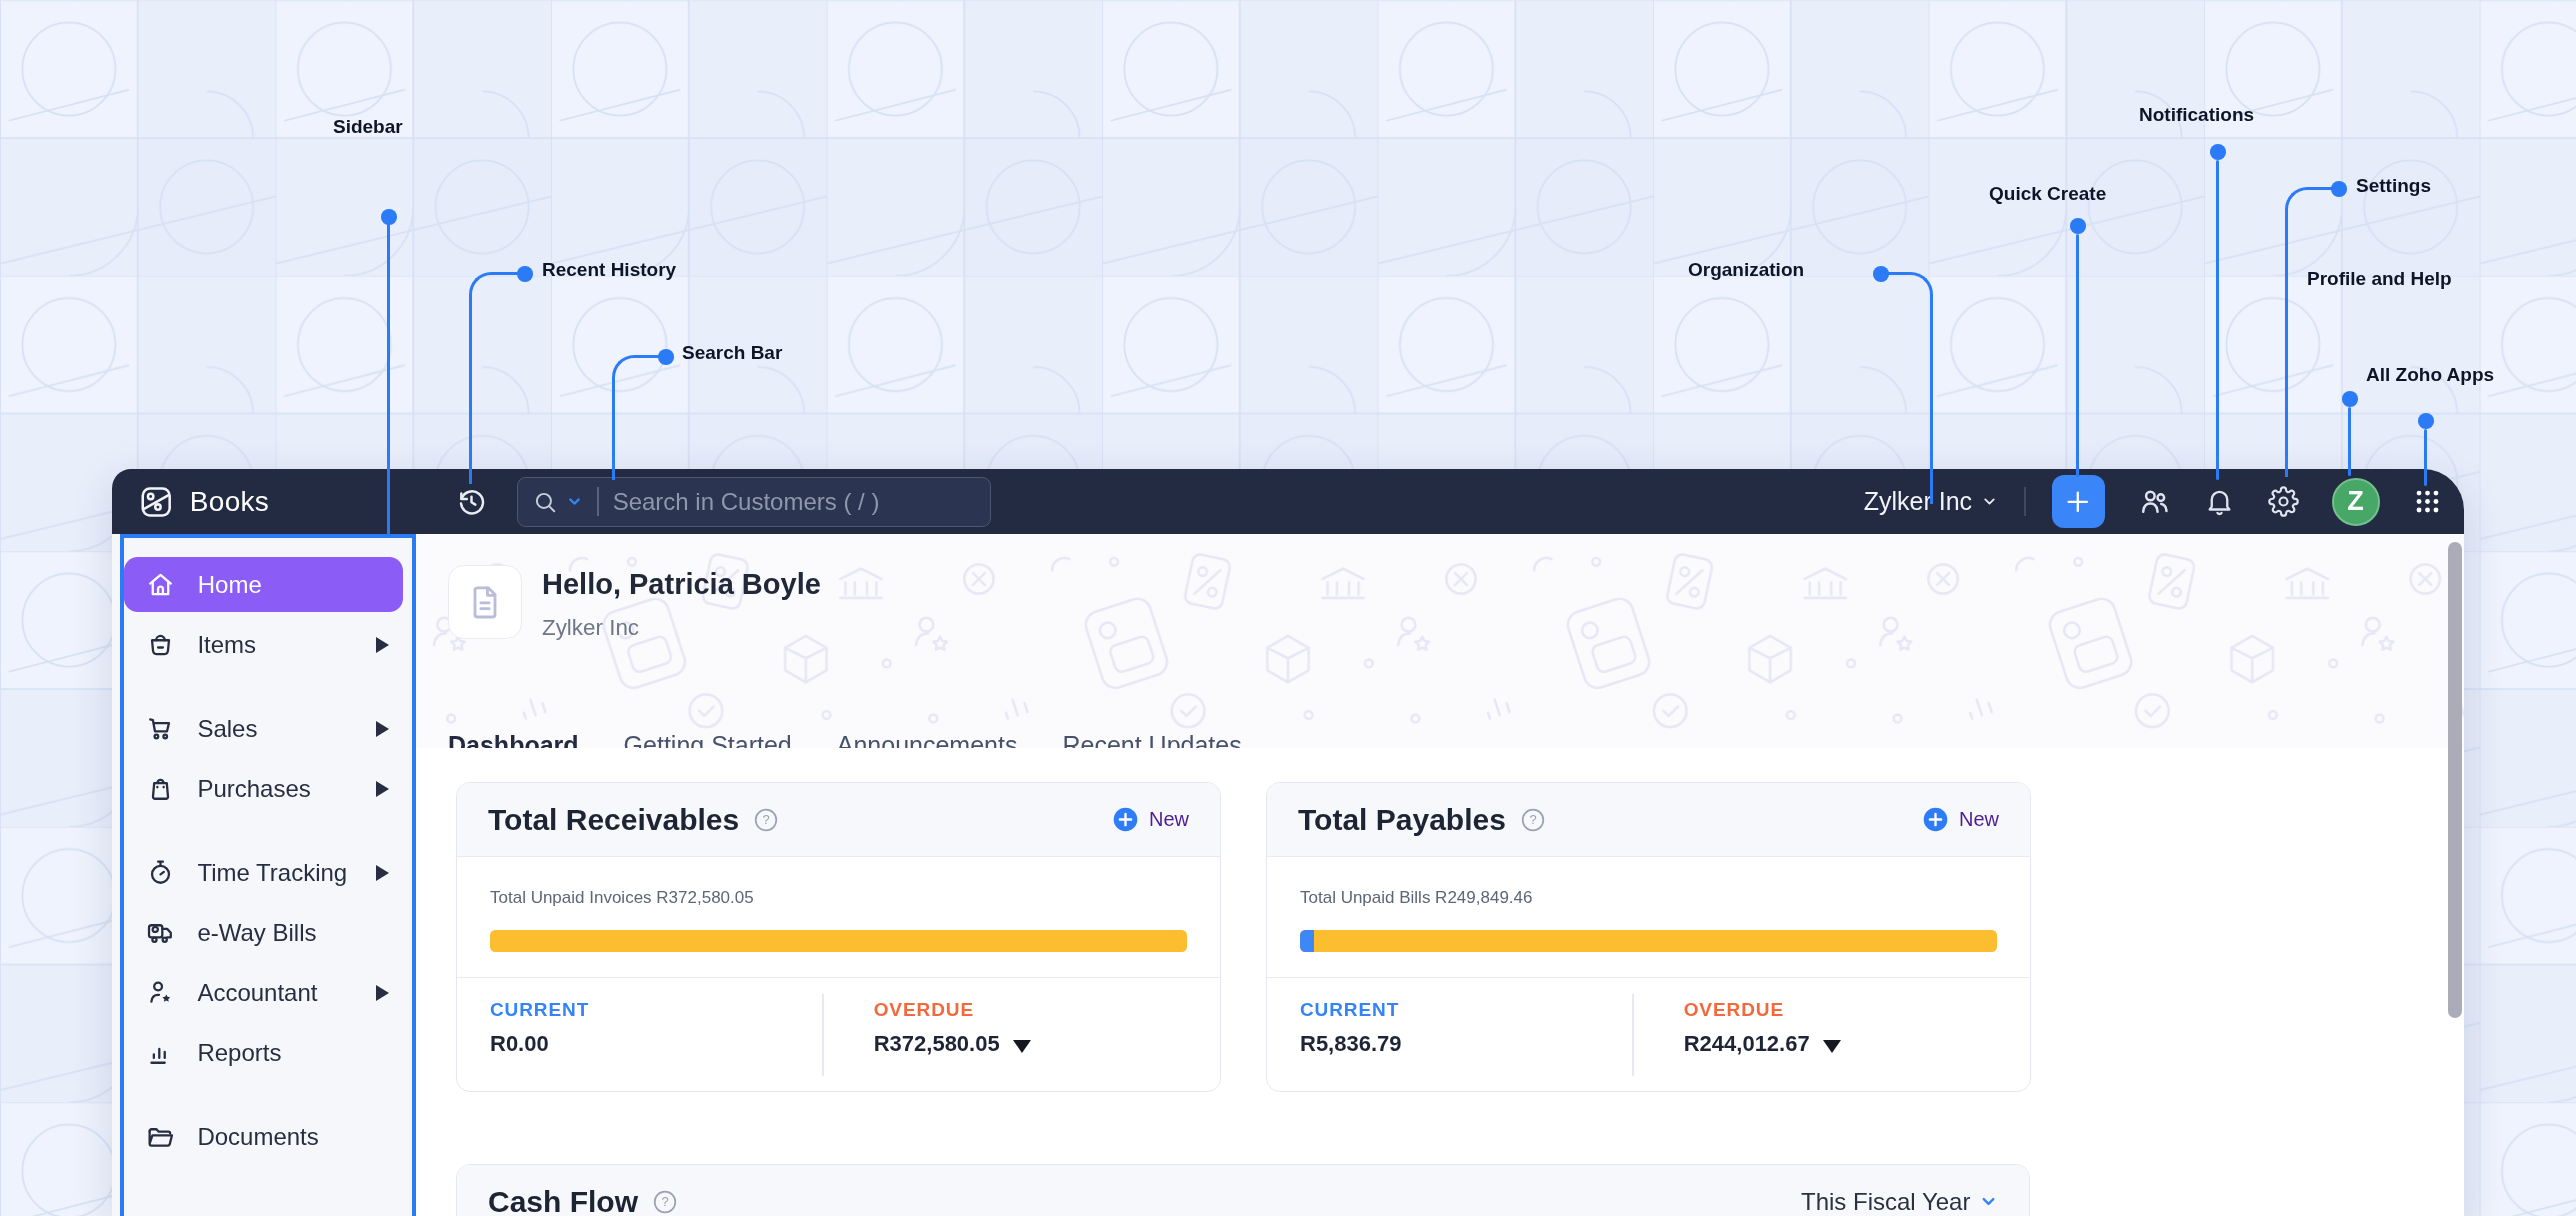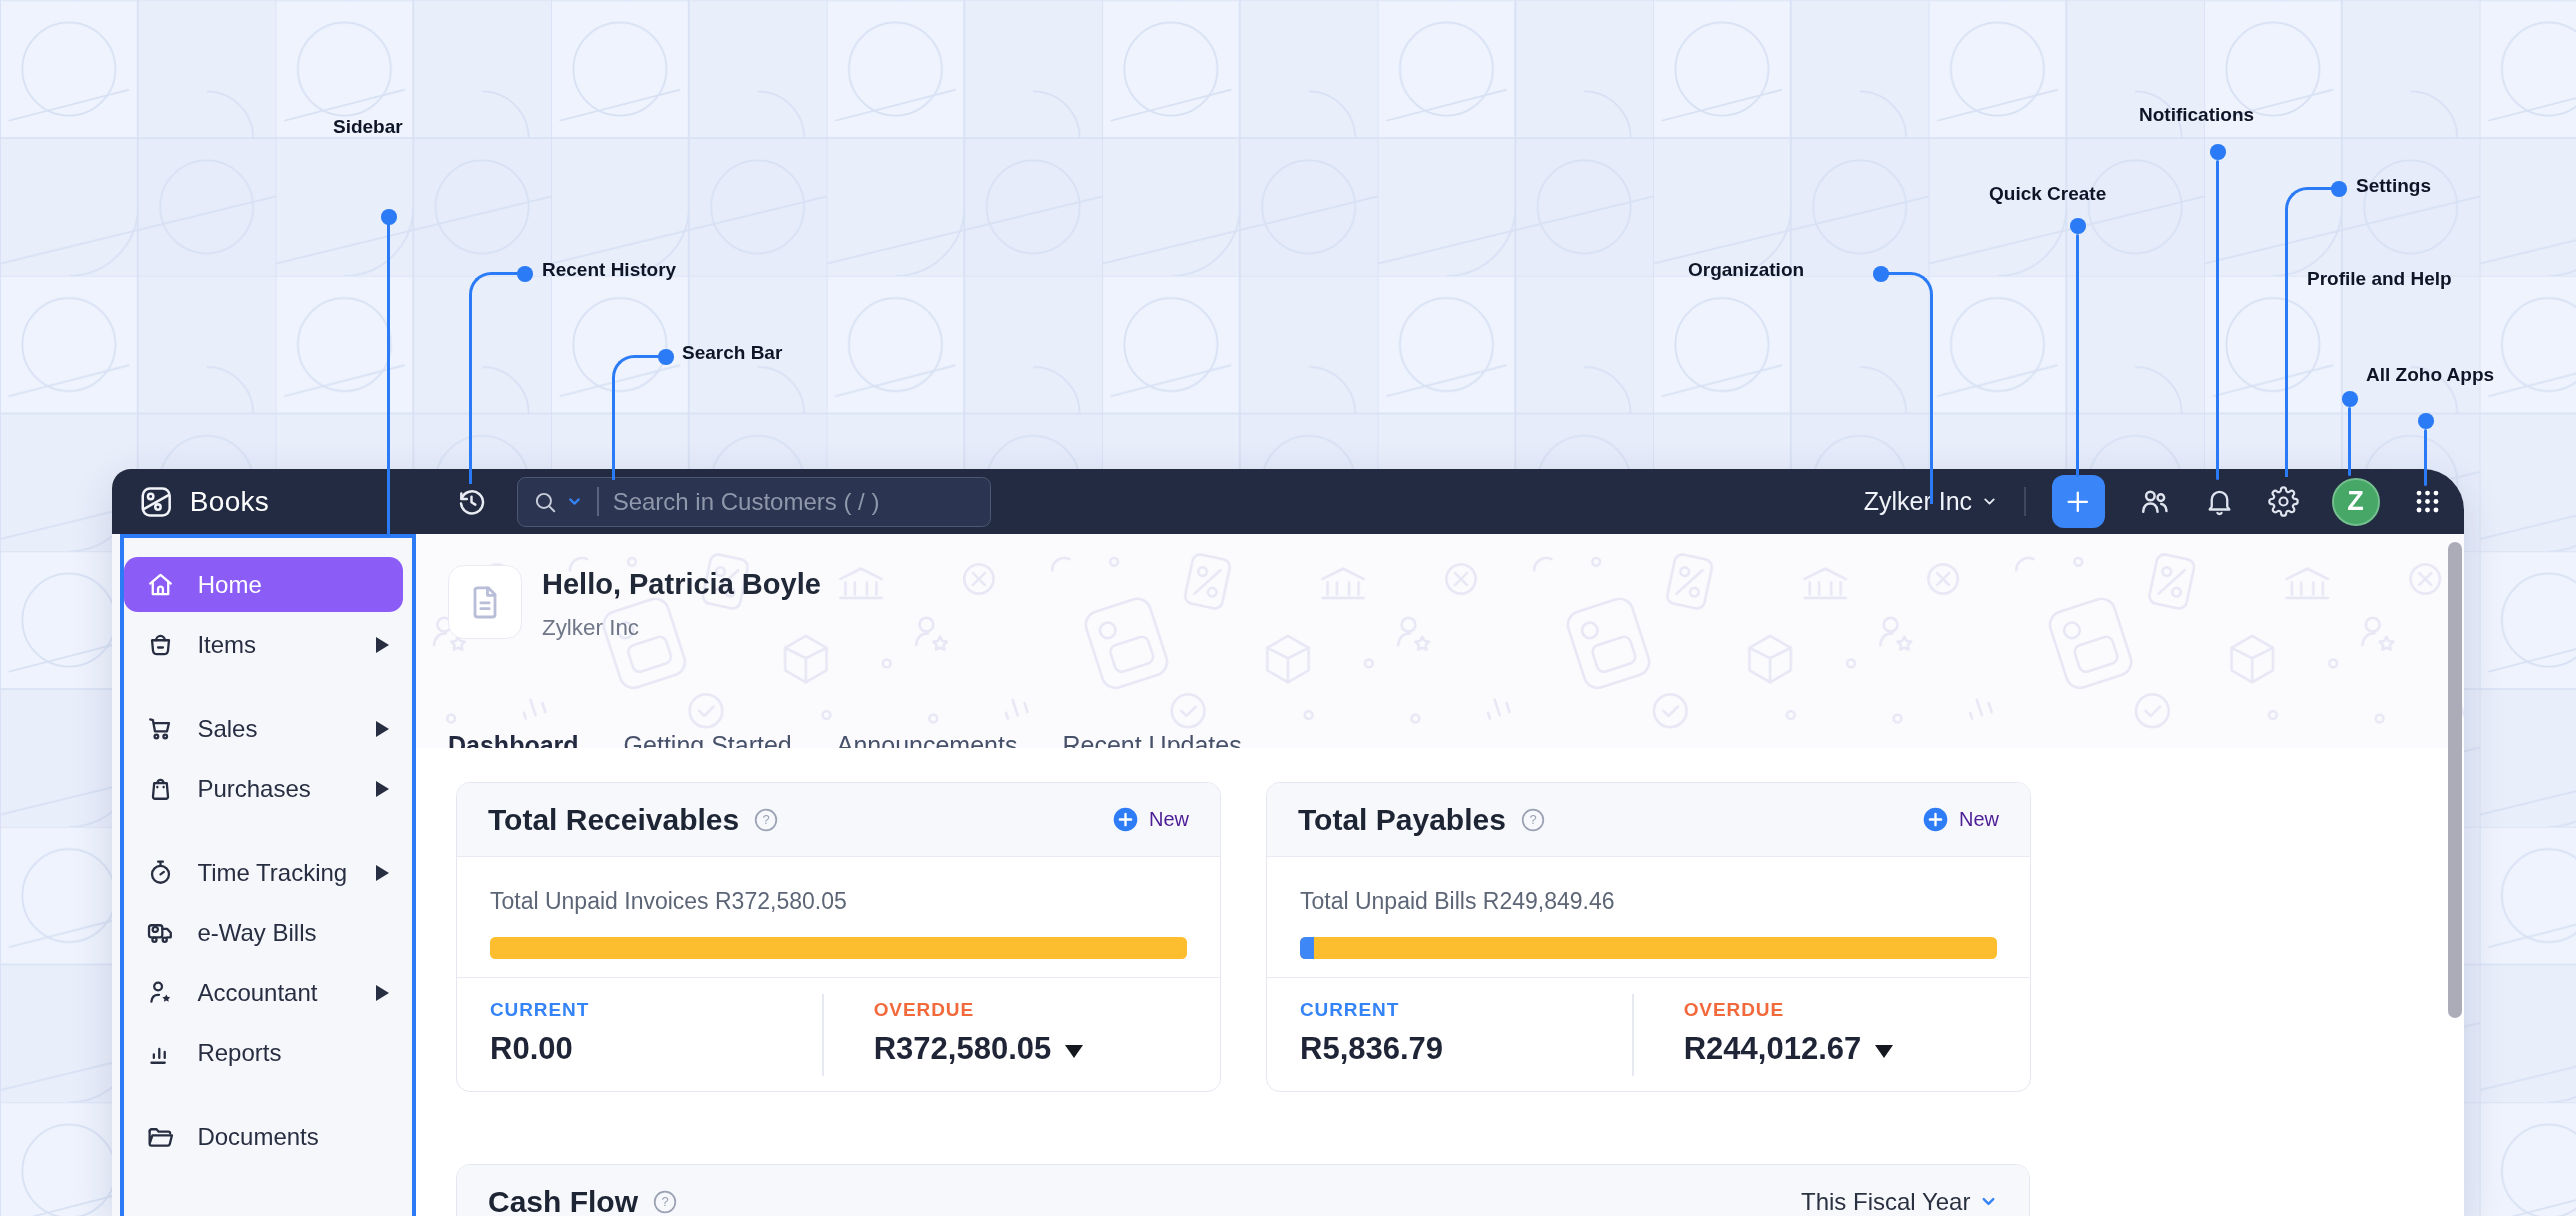--- a/index.html
+++ b/index.html
@@ -72,31 +72,31 @@
   .card { position:absolute; border:1.7px solid #e5e7f0; border-radius:13.8px; background:#fff; overflow:hidden; }
   .card.recv { left:41px;  top:34px; width:765px; height:310px; }
   .card.pay  { left:851px; top:34px; width:765px; height:310px; }
   .card.cash { left:41px; top:416px; width:1574px; height:258px; }
   .card-head { height:74px; background:#f7f8fc; border-bottom:1.7px solid #e9eaf2;
                display:flex; align-items:center; padding:0 31px; gap:13.8px; }
   .card-title { font-size:30px; font-weight:700; color:#1d2433; }
   .new-btn { margin-left:auto; display:flex; align-items:center; gap:10.3px; background:none; border:none;
              cursor:pointer; font-size:20px; color:#4c1d95; font-family:inherit; }
   .card-mid { padding:31px 33px 0 33px; }
-  .summary { font-size:23px; color:#5d6677; }
+  .summary { font-size:17px; color:#5d6677; }
   .bar { margin-top:22.4px; height:21.5px; border-radius:5.2px; overflow:hidden; display:flex; background:#fcbd2e; }
   .bar .seg-current { background:#3d87f7; height:100%; }
   .card-foot { position:absolute; left:0; right:0; top:194px; bottom:0; border-top:1.7px solid #e9eaf2; display:flex; }
   .fcol { padding:20.7px 0 0 33px; width:365px; }
   .fcol.right { width:auto; padding-left:50px; }
   .fdiv { width:1.7px; background:#e7e9f1; margin:15.5px 0; }
   .flabel { font-size:19px; font-weight:700; letter-spacing:0.9px; }
   .flabel.current { color:#3584f7; }
   .flabel.overdue { color:#f2693b; }
-  .amount { margin-top:10.3px; font-size:31px; font-weight:600; color:#1f2536; display:flex; align-items:center; gap:13.8px; }
+  .amount { margin-top:10.3px; font-size:22px; font-weight:600; color:#1f2536; display:flex; align-items:center; gap:13.8px; }
   .dd-caret { width:0; height:0; border-left:9.5px solid transparent; border-right:9.5px solid transparent;
               border-top:13px solid #15181f; margin-top:5.2px; }
   .period { margin-left:auto; display:flex; align-items:center; gap:8.6px; background:none; border:none;
             cursor:pointer; font-size:24px; color:#2a3140; font-family:inherit; }
 
   .scroll-thumb { position:absolute; right:1.7px; top:7.7px; width:14.6px; height:476px; border-radius:7.7px;
                   background:#abacb8; z-index:9; cursor:grab; }
 
   
   .anno { position:absolute; inset:0; z-index:10; pointer-events:none; }

